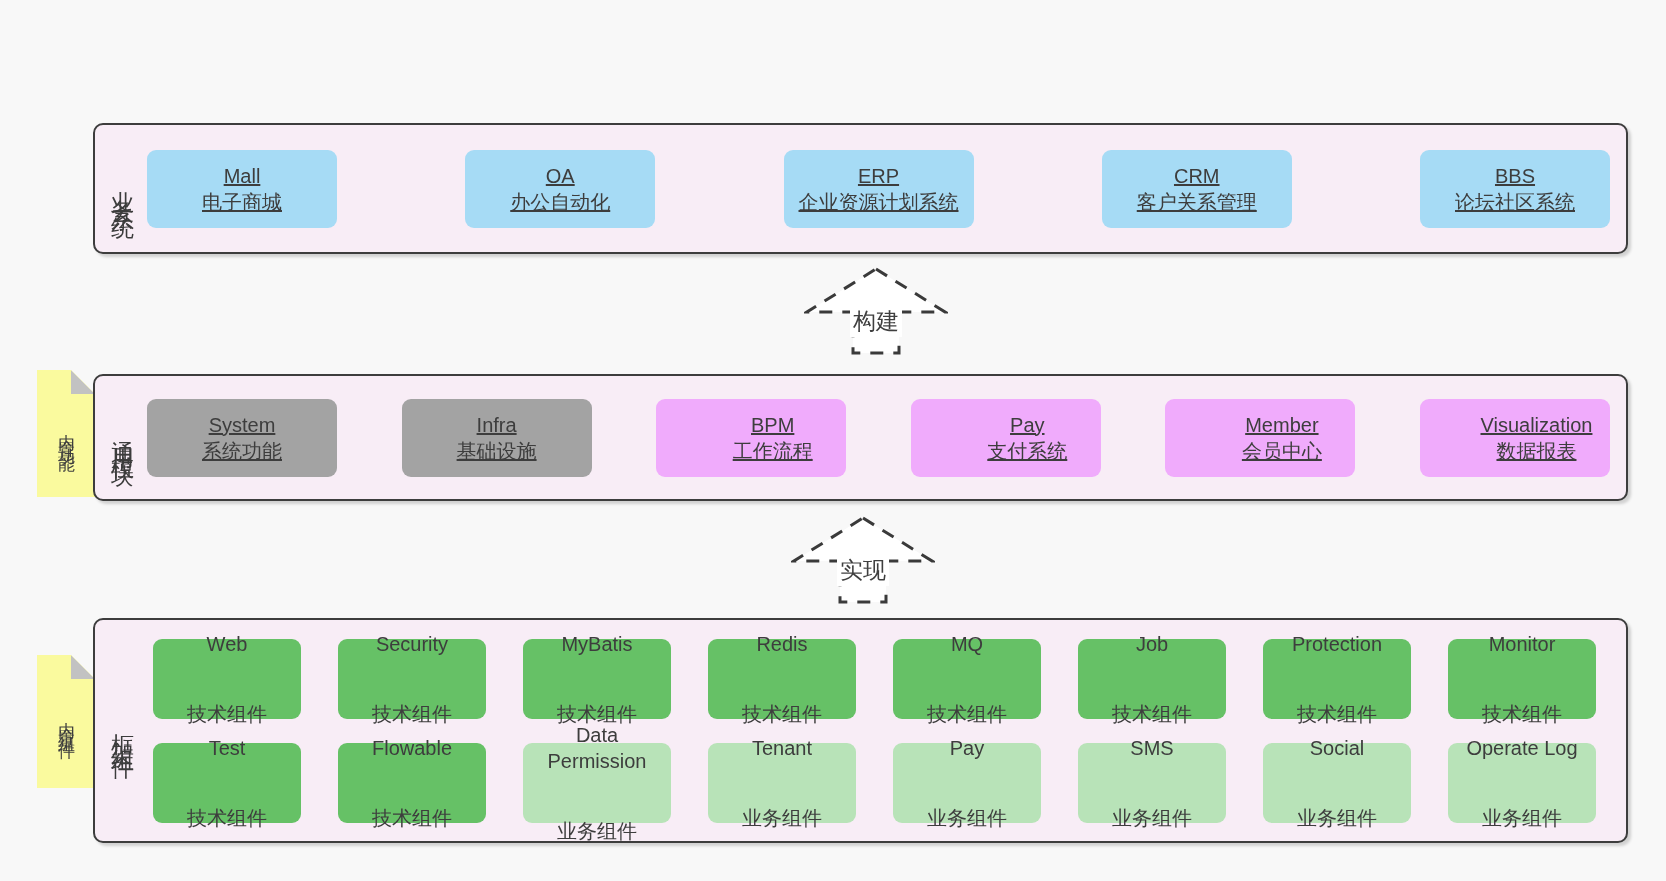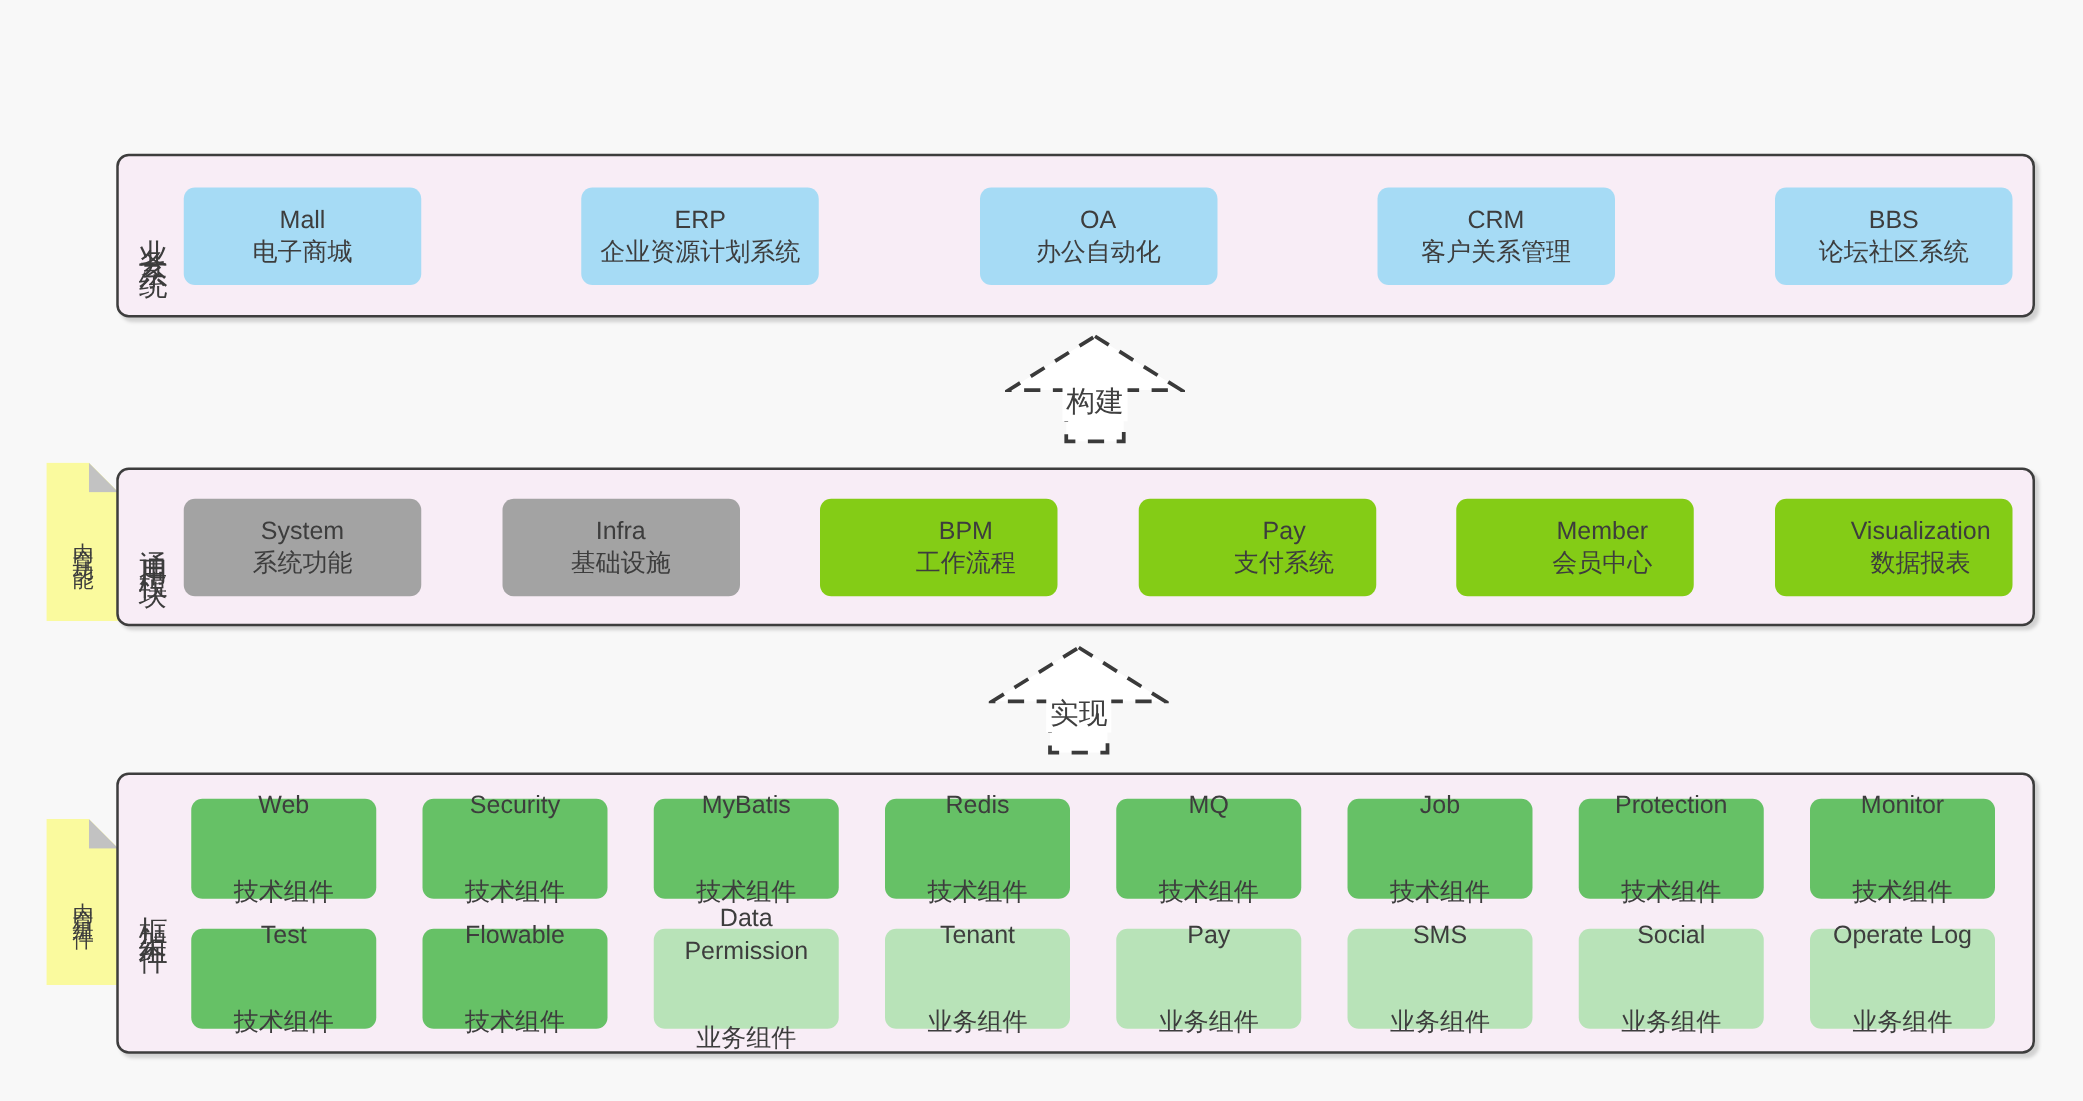--- a/index.html
+++ b/index.html
@@ -50,26 +50,26 @@
   .box{
     border-radius:9px;
     display:flex;flex-direction:column;
     align-items:center;justify-content:center;
     text-align:center;
     font-size:20px;line-height:26px;
     color:#3d3d3d;
     box-sizing:border-box;
     padding:2px 4px;
   }
-  .box-lg{width:190px;height:78px;}
+  .box-lg{width:190px;height:78px;text-decoration:underline;}
   .box-sm{width:148px;height:80px;gap:44px;}
 
   .box[data-variant="blue"]{background:#a6dbf5;}
   .box[data-variant="red"]{background:#a3a3a3;}
-  .box[data-variant="pink"]{background:#84cc16;padding-left:47px;}
+  .box[data-variant="pink"]{background:#f0abfc;padding-left:47px;}
   .box[data-variant="green"]{background:#66c166;}
   .box[data-variant="lightgreen"]{background:#b8e3b8;}
 
   
   .note{
     position:absolute;left:37px;width:58px;
     background:#fafa9e;
     clip-path:polygon(0 0,calc(100% - 24px) 0,100% 24px,100% 100%,0 100%);
     z-index:0;
   }
@@ -119,26 +119,26 @@
   </div>
 
   <section class="band band1">
     <div class="band-label">业务系统</div>
     <div class="boxes-row">
       <div class="box box-lg" data-variant="blue">
         <div>Mall</div>
         <div>电子商城</div>
       </div>
       <div class="box box-lg" data-variant="blue">
+        <div>OA</div>
+        <div>办公自动化</div>
+      </div>
+      <div class="box box-lg" data-variant="blue">
         <div>ERP</div>
         <div>企业资源计划系统</div>
-      </div>
-      <div class="box box-lg" data-variant="blue">
-        <div>OA</div>
-        <div>办公自动化</div>
       </div>
       <div class="box box-lg" data-variant="blue">
         <div>CRM</div>
         <div>客户关系管理</div>
       </div>
       <div class="box box-lg" data-variant="blue">
         <div>BBS</div>
         <div>论坛社区系统</div>
       </div>
     </div>

